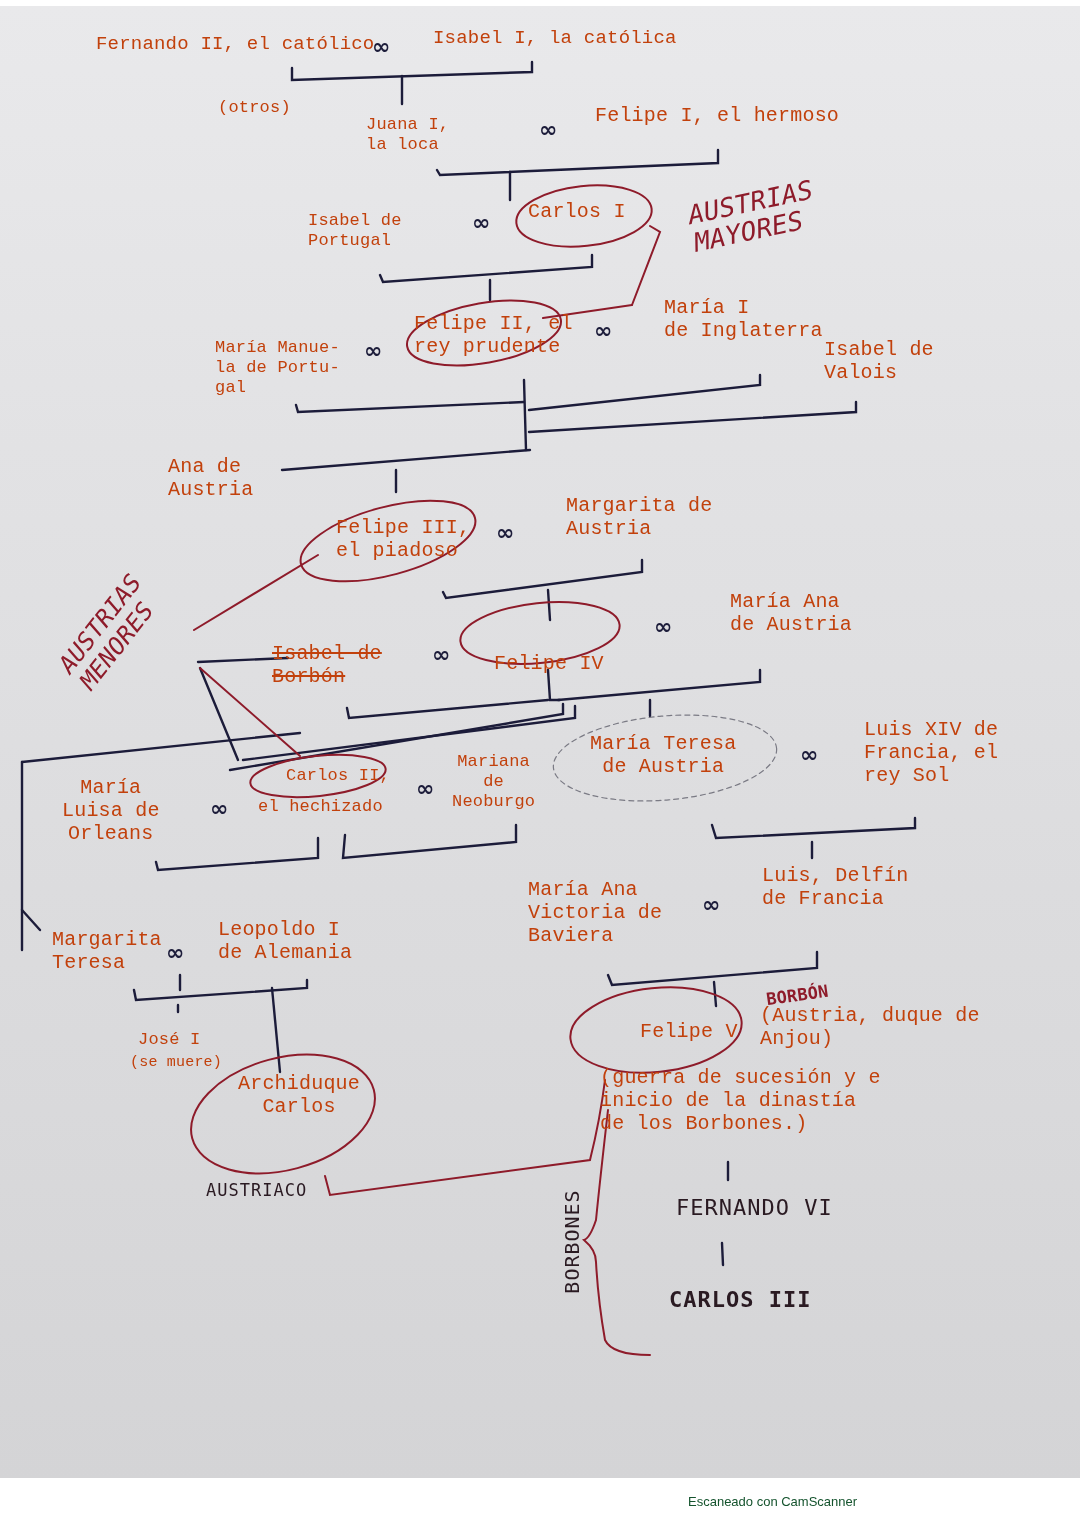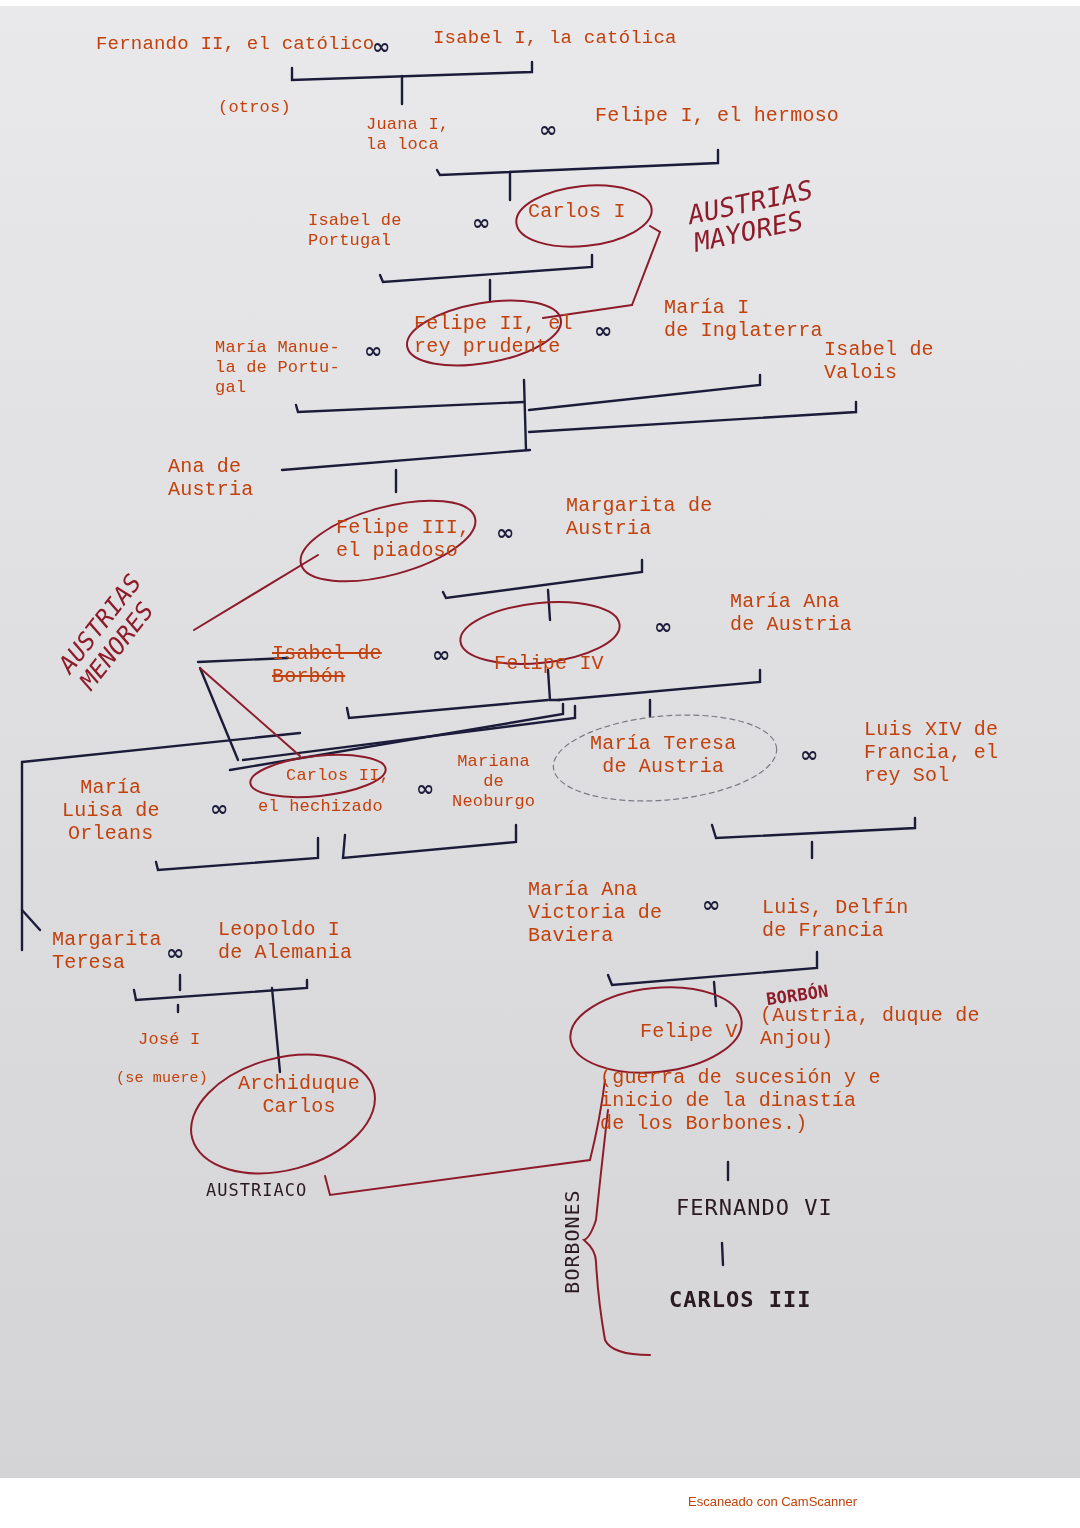--- a/index.html
+++ b/index.html
@@ -20,21 +20,21 @@
   .sm { font-size: 17px; line-height: 20px; }
   .xs { font-size: 15px; line-height: 17px; }
   .marr { position: absolute; color: #1c1c3a; font-size: 22px; font-weight: bold; letter-spacing: -5px; }
   .red { color: #8e1b2a; font-family: "DejaVu Sans Mono", monospace; font-style: italic; }
   .caps { font-family: "DejaVu Sans Mono", monospace; letter-spacing: 1px; color: #2a1a22; }
   .footer {
     position: absolute; left: 0; top: 1478px; width: 1080px; height: 50px; background: #ffffff;
   }
   .footer-text {
     position: absolute; left: 688px; top: 16px; font-family: "Liberation Sans", sans-serif;
-    font-size: 13px; color: #c2410c;
+    font-size: 13px; color: #14532d;
   }
 </style>
 </head>
 <body>
 
 <div class="paper"></div>
 
 <svg class="lines" viewBox="0 0 1080 1528" fill="none" stroke-linecap="round">
 
   <g stroke="#1c1c3a" stroke-width="2.4">
@@ -170,31 +170,31 @@
 de Austria</div>
 <div class="marr" style="left:800px;top:742px;">∞</div>
 <div class="t" style="left:856px;top:718px;margin-left:8px;">Luis XIV de
 Francia, el
 rey Sol</div>
 
 <div class="t" style="left:528px;top:878px;">María Ana
 Victoria de
 Baviera</div>
 <div class="marr" style="left:702px;top:892px;">∞</div>
-<div class="t" style="left:762px;top:864px;margin-top:32px;">Luis, Delfín
+<div class="t" style="left:762px;top:864px;">Luis, Delfín
 de Francia</div>
 
 <div class="t" style="left:52px;top:928px;">Margarita
 Teresa</div>
 <div class="marr" style="left:166px;top:940px;">∞</div>
 <div class="t" style="left:218px;top:918px;">Leopoldo I
 de Alemania</div>
 
 <div class="t sm" style="left:138px;top:1030px;">José I</div>
-<div class="t xs" style="left:116px;top:1054px;margin-top:16px;">(se muere)</div>
+<div class="t xs" style="left:130px;top:1054px;">(se muere)</div>
 <div class="t" style="left:238px;top:1072px;text-align:center;">Archiduque
 Carlos</div>
 <div class="t caps sm" style="left:206px;top:1180px;color:#2a1a22;">AUSTRIACO</div>
 
 <div class="t" style="left:640px;top:1020px;">Felipe V</div>
 <div class="t red sm" style="left:766px;top:985px;font-style:normal;font-weight:bold;transform:rotate(-8deg);">BORBÓN</div>
 <div class="t" style="left:760px;top:1004px;">(Austria, duque de
 Anjou)</div>
 <div class="t" style="left:600px;top:1066px;">(guerra de sucesión y e
 inicio de la dinastía

